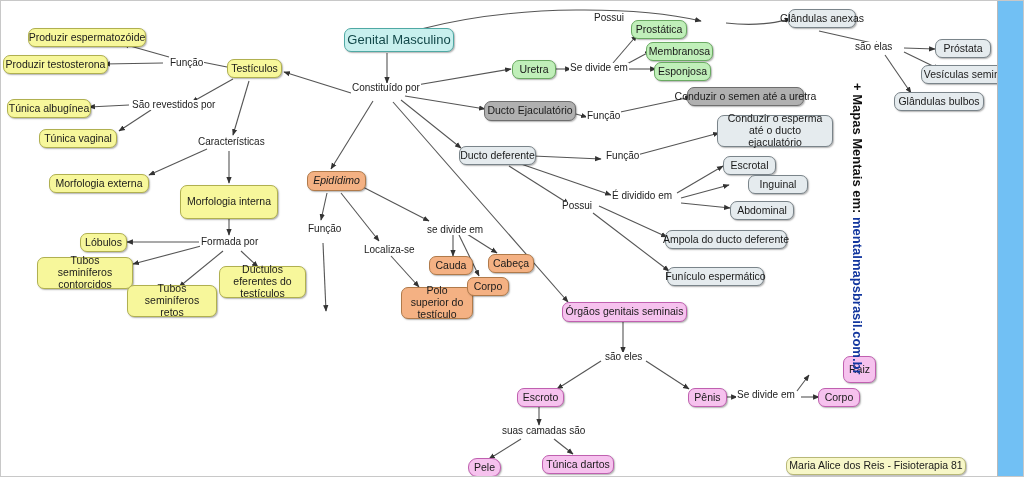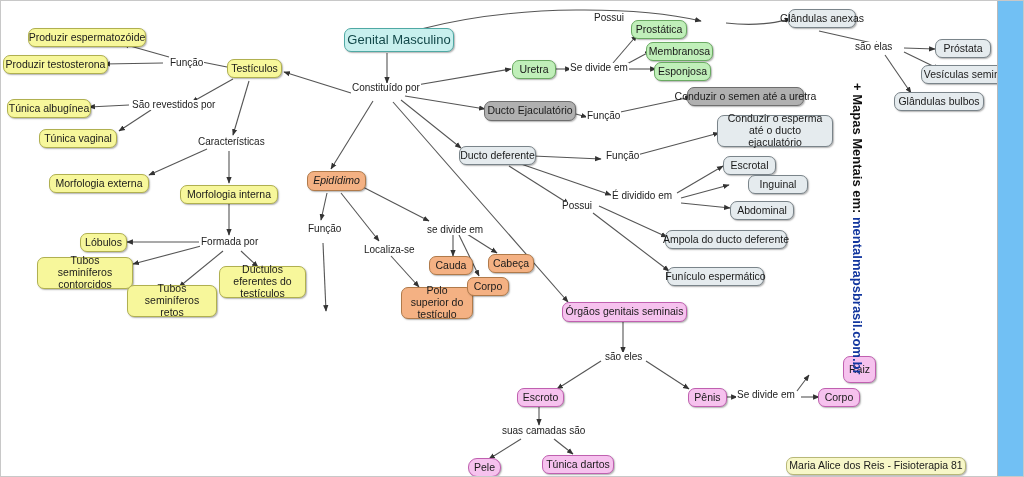--- a/index.html
+++ b/index.html
@@ -191,21 +191,21 @@
   </svg>
 
   <div class="node n-root" style="left:331px;top:27px;width:110px;height:24px;margin-left:12px;">Genital Masculino</div>
 
   <div class="node n-yellow" style="left:27px;top:27px;width:118px;height:19px;">Produzir espermatozóide</div>
   <div class="node n-yellow" style="left:2px;top:54px;width:105px;height:19px;">Produzir testosterona</div>
   <div class="node n-yellow" style="left:226px;top:58px;width:55px;height:19px;">Testículos</div>
   <div class="node n-yellow" style="left:6px;top:98px;width:84px;height:19px;">Túnica albugínea</div>
   <div class="node n-yellow" style="left:38px;top:128px;width:78px;height:19px;">Túnica vaginal</div>
   <div class="node n-yellow" style="left:48px;top:173px;width:100px;height:19px;">Morfologia externa</div>
-  <div class="node n-yellow" style="left:179px;top:184px;width:98px;height:19px;">Morfologia interna</div>
+  <div class="node n-yellow" style="left:179px;top:184px;width:98px;height:34px;">Morfologia interna</div>
   <div class="node n-yellow" style="left:79px;top:232px;width:47px;height:19px;">Lóbulos</div>
   <div class="node n-yellow multi" style="left:36px;top:256px;width:96px;height:32px;">Tubos seminíferos contorcidos</div>
   <div class="node n-yellow multi" style="left:126px;top:284px;width:90px;height:32px;">Tubos seminíferos retos</div>
   <div class="node n-yellow multi" style="left:218px;top:265px;width:87px;height:32px;">Dúctulos eferentes do testículos</div>
 
   <div class="node n-orange" style="left:306px;top:170px;width:59px;height:20px;font-style:italic;">Epidídimo</div>
   <div class="node n-orange multi" style="left:400px;top:286px;width:72px;height:32px;">Polo superior do testículo</div>
   <div class="node n-orange" style="left:428px;top:255px;width:44px;height:19px;">Cauda</div>
   <div class="node n-orange" style="left:466px;top:276px;width:42px;height:19px;">Corpo</div>
   <div class="node n-orange" style="left:487px;top:253px;width:46px;height:19px;">Cabeça</div>

